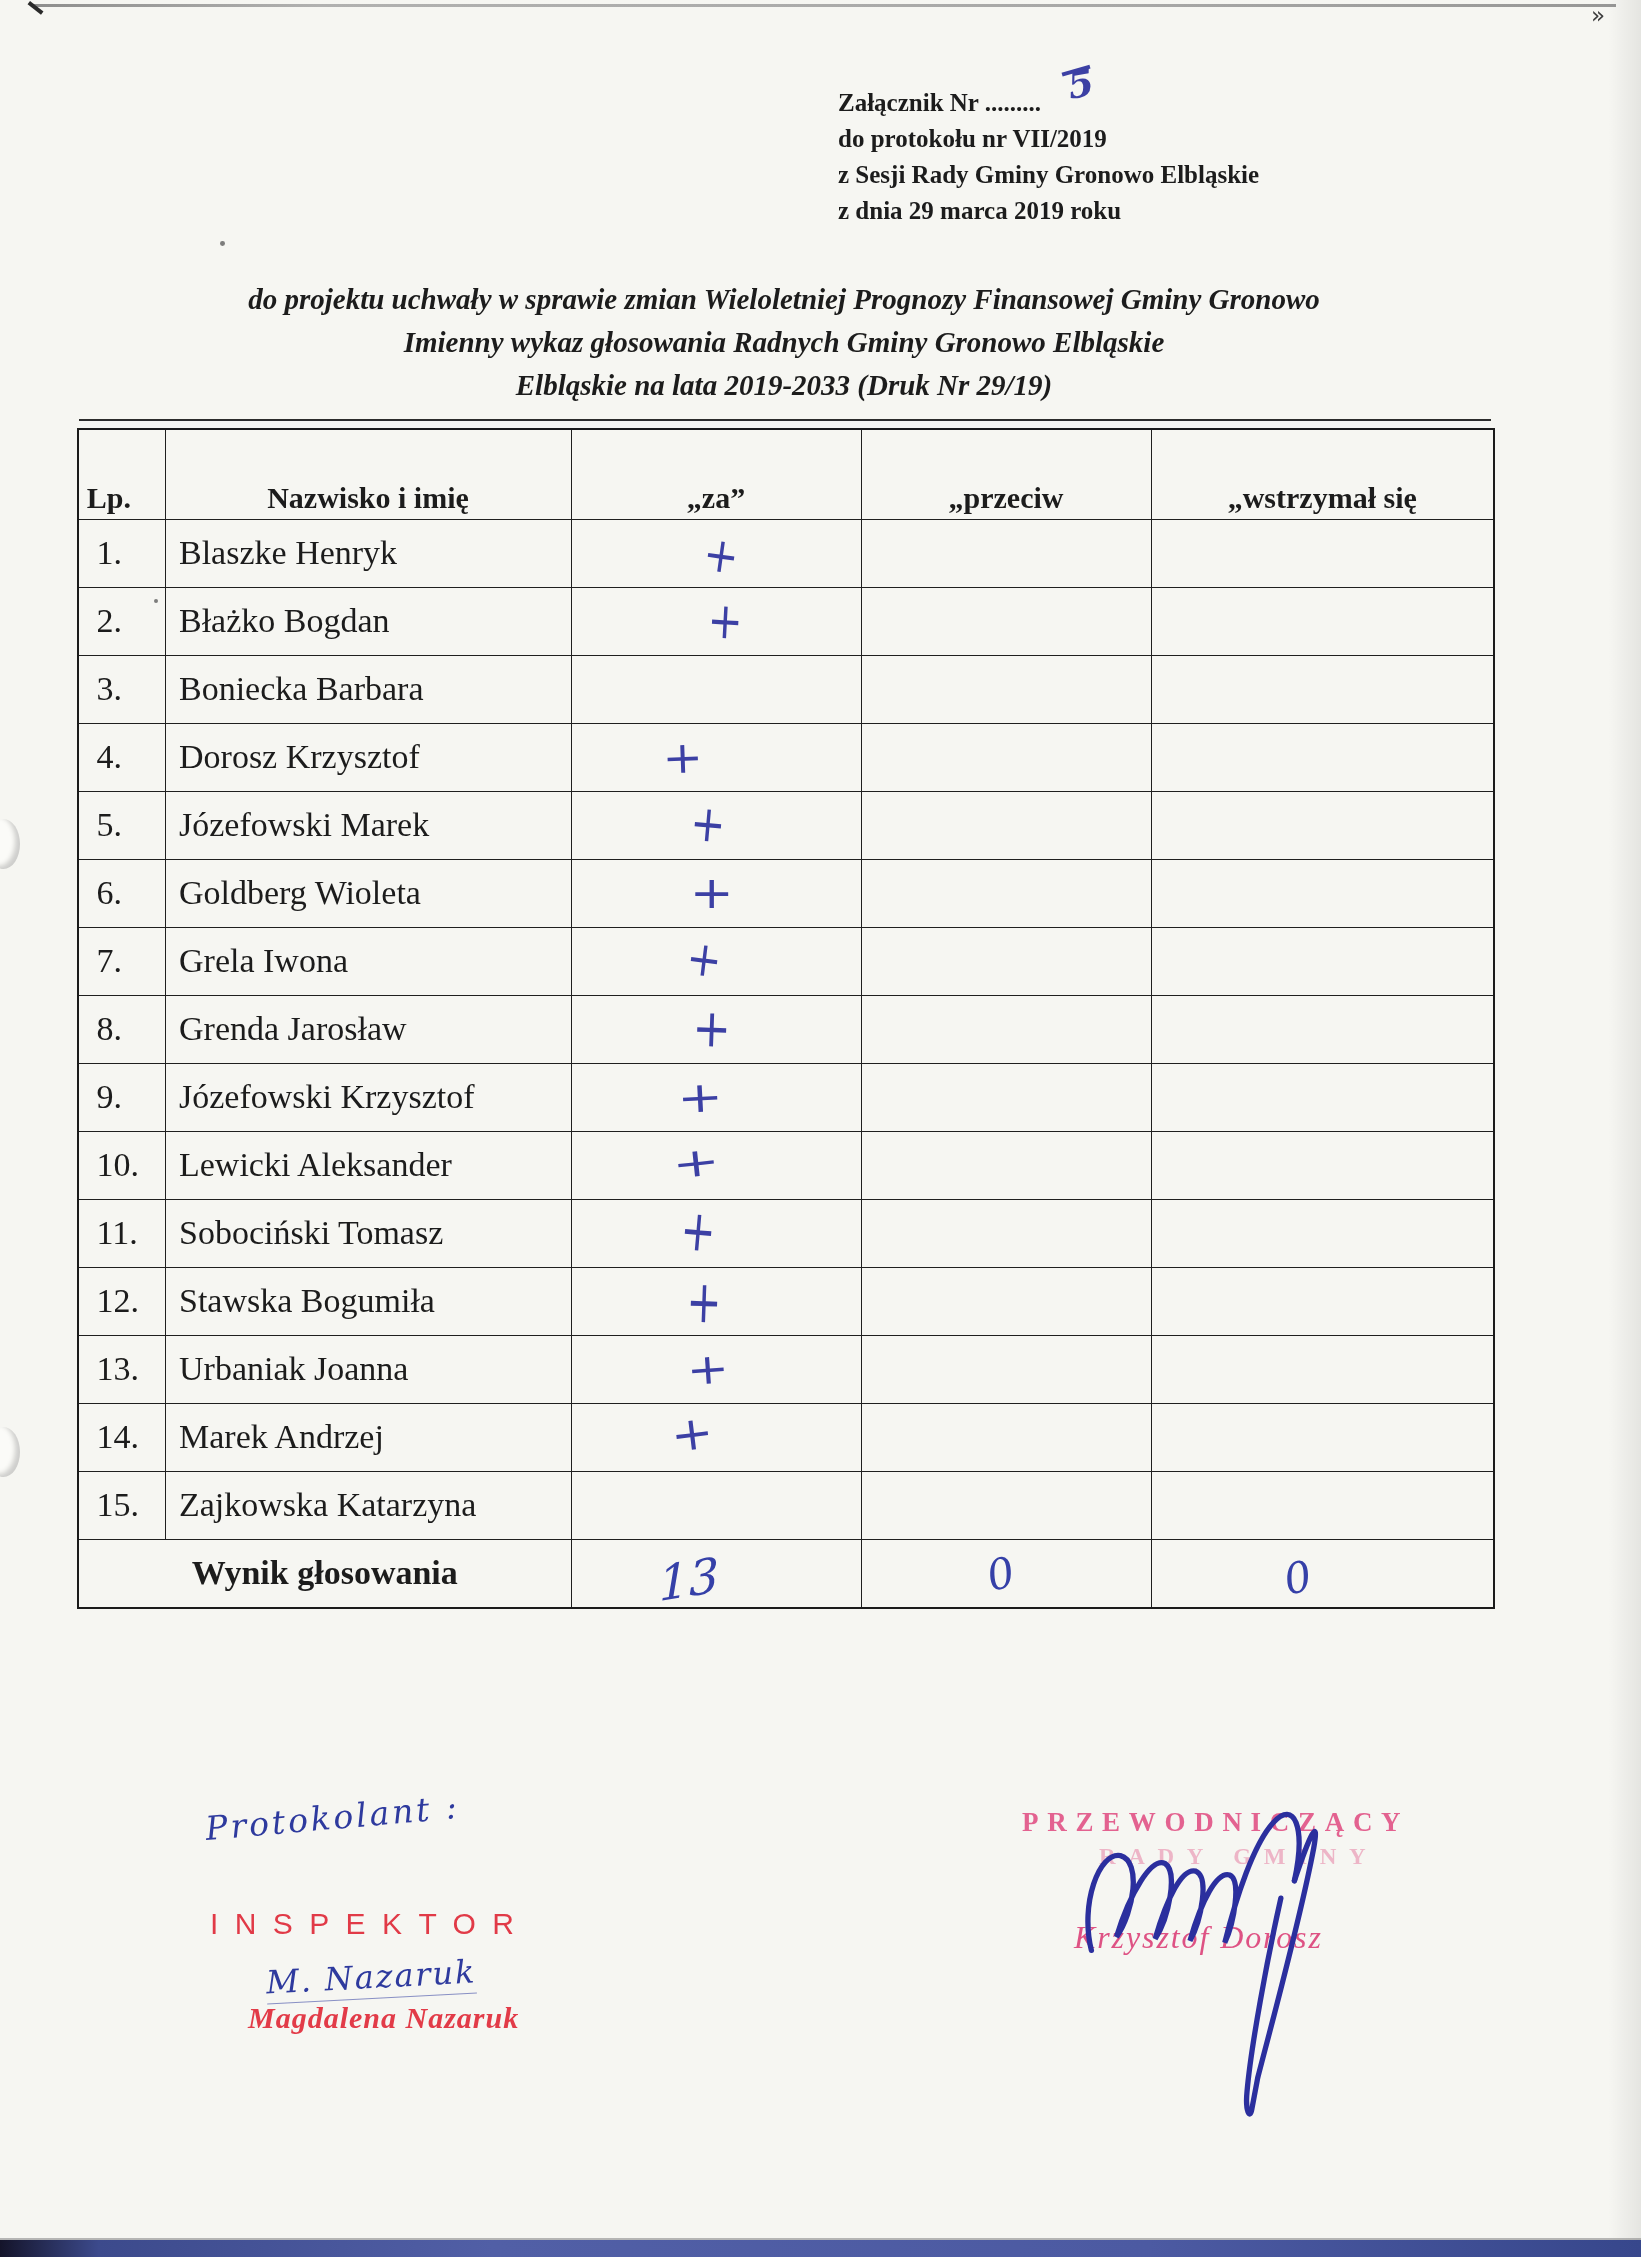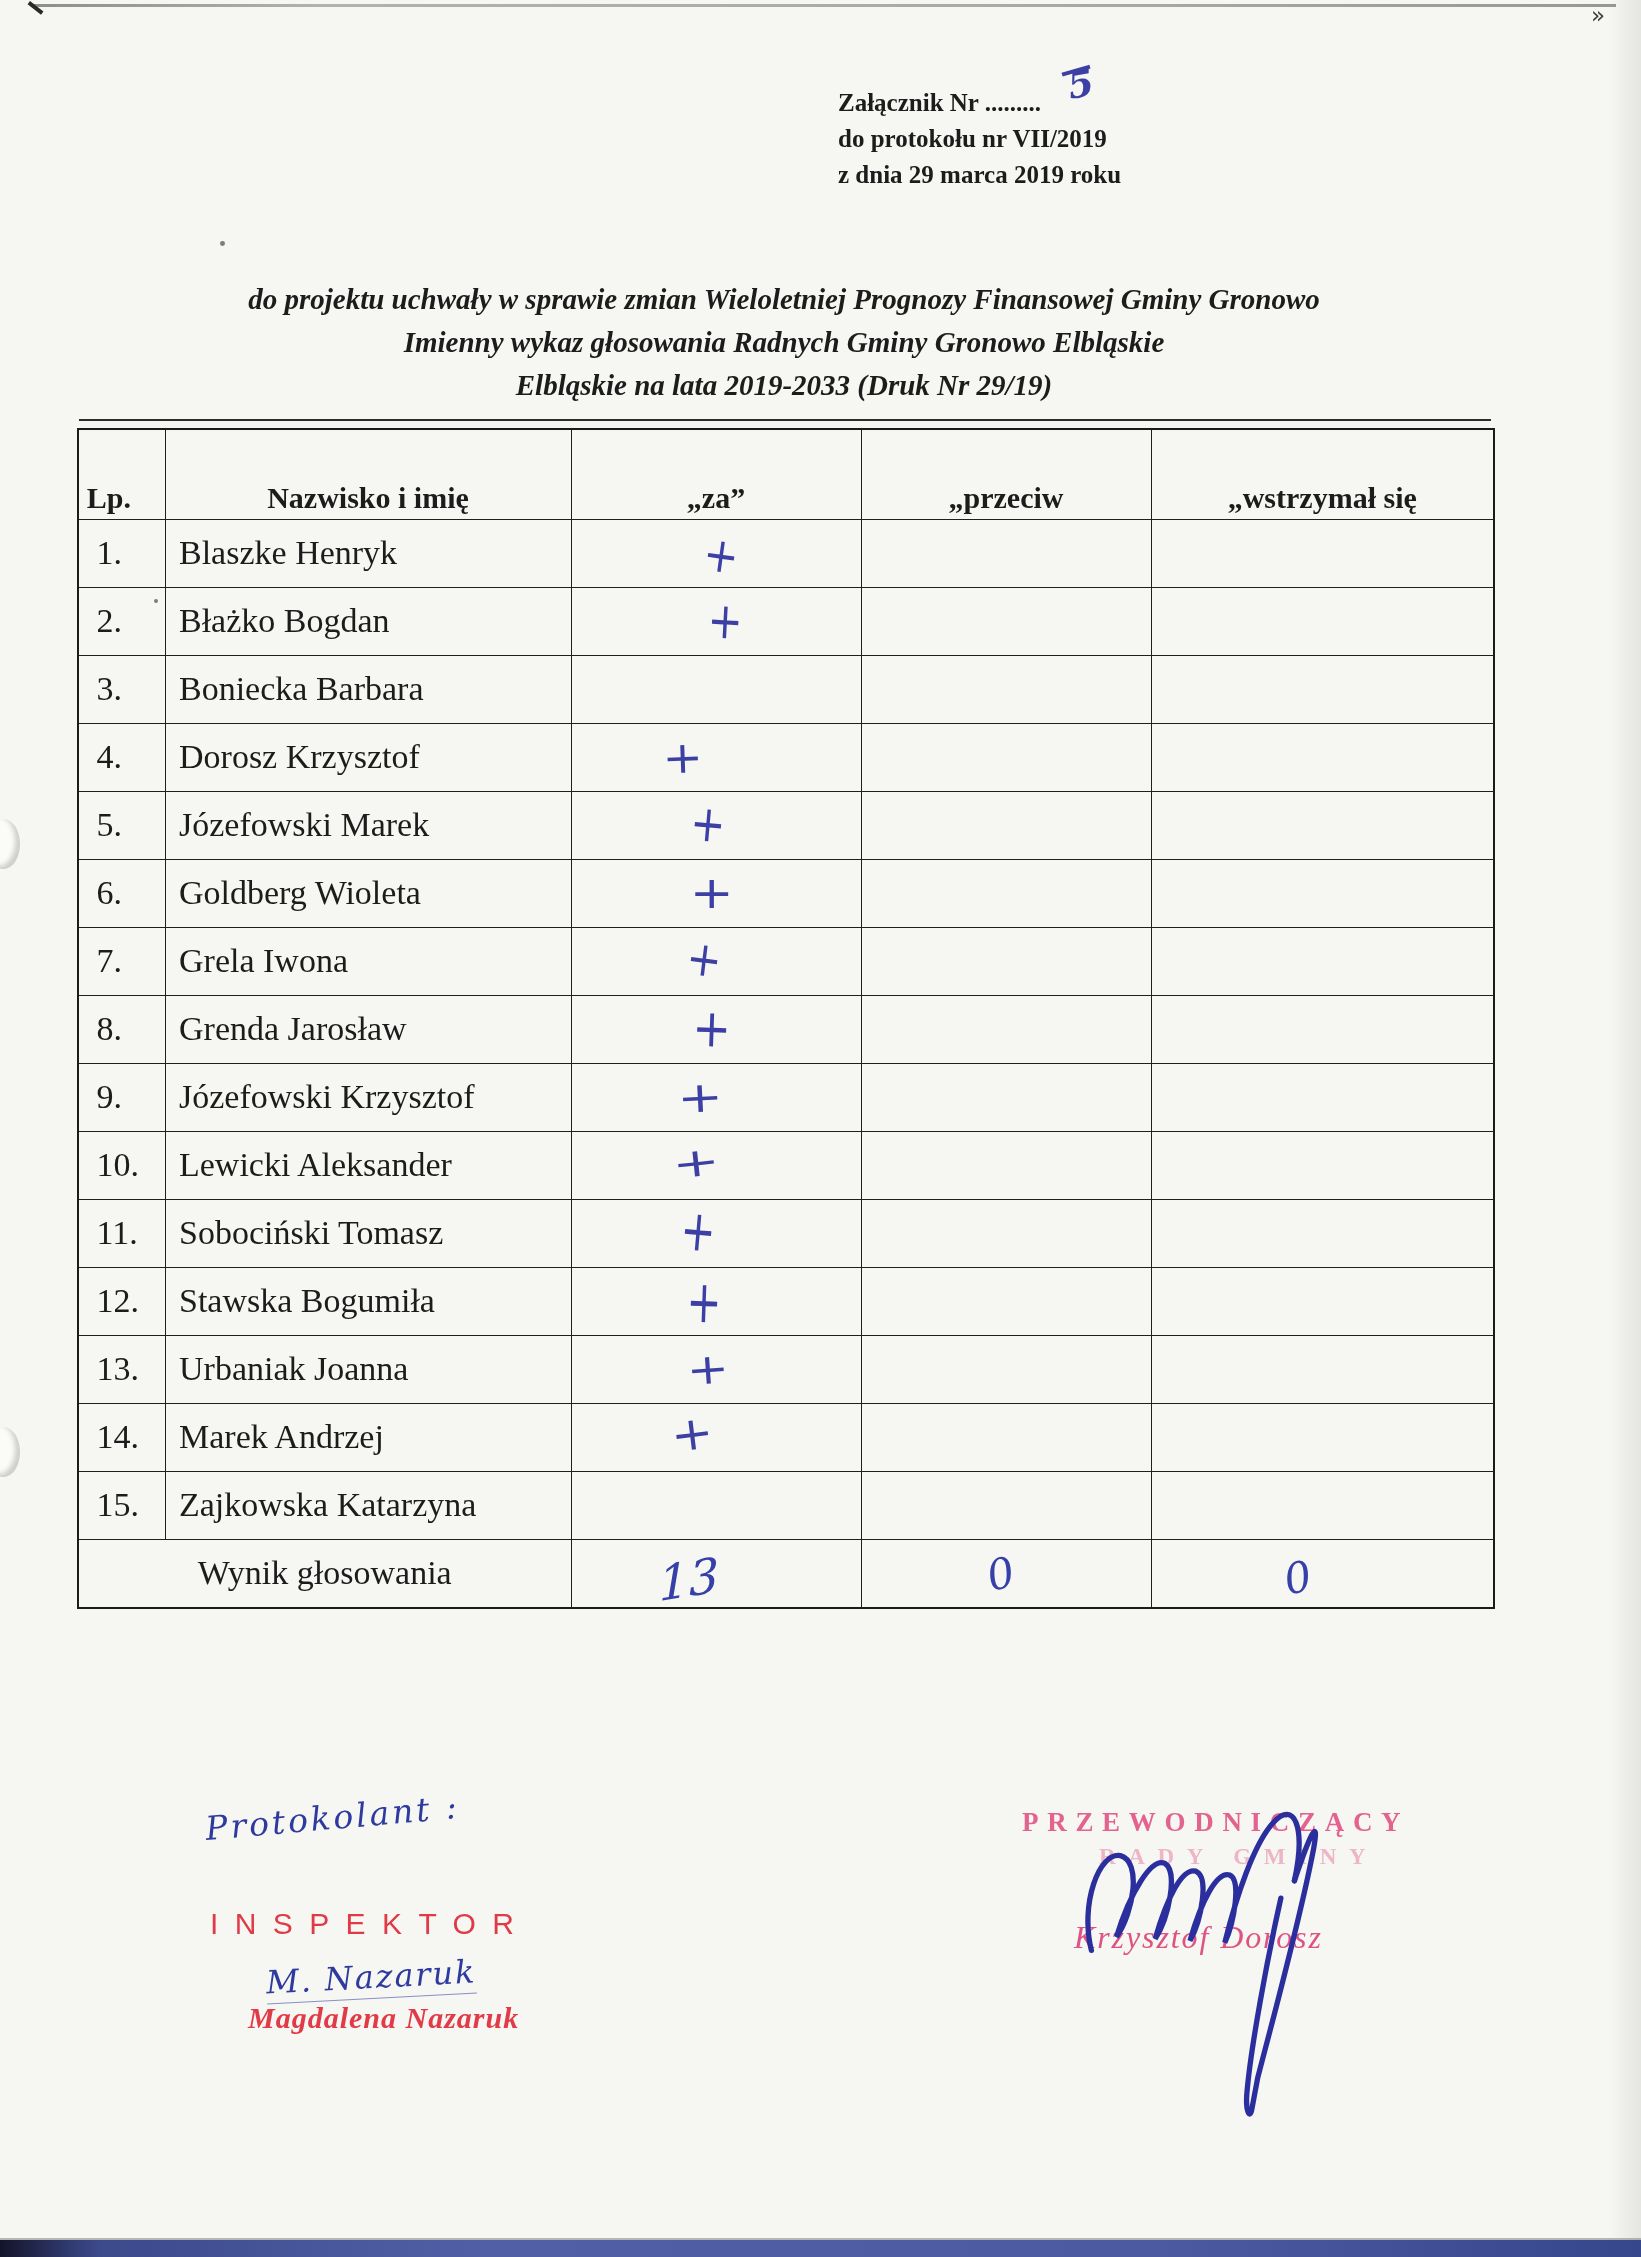--- a/index.html
+++ b/index.html
@@ -58,21 +58,21 @@
   tr.r6 .mark{transform:translate(-3.9px,0) scale(1.25,1.05);}
   tr.r7 .mark{transform:rotate(7deg) translate(-11.6px,0) scaleY(1.15);}
   tr.r8 .mark{transform:rotate(2deg) translate(-3.9px,0) scale(1.1,1.25);}
   tr.r9 .mark{transform:rotate(-3deg) translate(-15.4px,0) scale(1.3,1.0);}
   tr.r10 .mark{transform:rotate(-6deg) translate(-19.3px,-3.9px) scale(1.35,0.95);}
   tr.r11 .mark{transform:rotate(5deg) translate(-17.4px,0) scaleY(1.35);}
   tr.r12 .mark{transform:rotate(2deg) translate(-11.6px,1.9px) scaleY(1.4);}
   tr.r13 .mark{transform:rotate(-4deg) translate(-7.7px,0) scale(1.2,1.0);}
   tr.r14 .mark{transform:rotate(-7deg) translate(-23px,-5.8px) scale(1.2,1.1);}
   tr.summary td{height:73px;}
-  td.sum-label{text-align:center;font-weight:normal;font-size:34px;}
+  td.sum-label{text-align:center;font-weight:bold;font-size:34px;}
   .hw{display:inline-block;font-family:"DejaVu Serif",serif;font-style:italic;
     color:#3540a8;line-height:1;transform-origin:center;}
   .hw-13{font-size:48px;transform:rotate(-9deg) skewX(-8deg) translate(-27px,1.9px);}
   .hw-0a{font-size:42px;transform:rotate(-14deg) translate(-5.8px,0);}
   .hw-0b{font-size:42px;transform:rotate(-12deg) translate(-25px,0);}
   
   .hw-blue{font-family:"DejaVu Serif",serif;font-style:italic;color:#2e3a9e;white-space:nowrap;}
   .sig-protokolant{position:absolute;left:205px;top:1798px;font-size:33px;letter-spacing:2.9px;transform:rotate(-5deg);}
   .stamp-inspektor{position:absolute;left:210px;top:1907px;font-family:"Liberation Sans",sans-serif;
     font-size:30px;letter-spacing:16.4px;color:#e13a47;white-space:nowrap;}
@@ -103,20 +103,21 @@
   <div class="speck" style="left:220px;top:241px;"></div>
   <div class="speck" style="left:154px;top:599px;width:3.9px;height:3.9px;"></div>
 
   <div class="attachment">
     <div class="l1">
       <span>Załącznik Nr</span>
       <span>.........</span>
       <span class="hw-five">5</span>
     </div>
     <div>do protokołu nr VII/2019</div>
+    <div>z Sesji Rady Gminy Gronowo Elbląskie</div>
     <div>z dnia 29 marca 2019 roku</div>
   </div>
 
   <div class="title">
     <div>do projektu uchwały w sprawie zmian Wieloletniej Prognozy Finansowej Gminy Gronowo</div>
     <div>Imienny wykaz głosowania Radnych Gminy Gronowo Elbląskie</div>
     <div>Elbląskie na lata 2019-2033 (Druk Nr 29/19)</div>
   </div>
 
   <div class="tbl-topline"></div>

